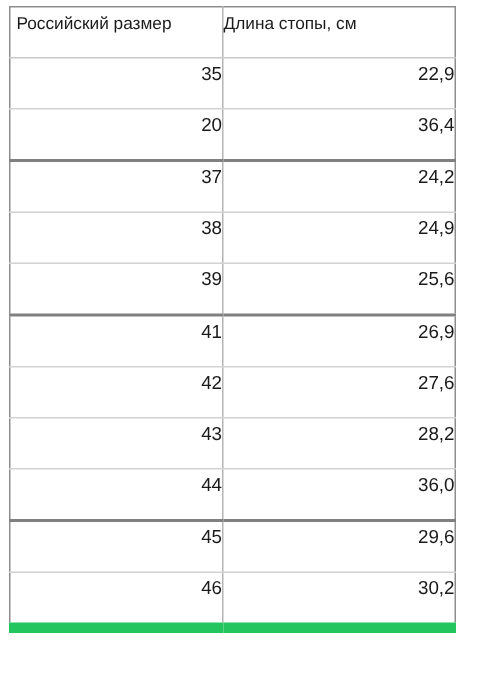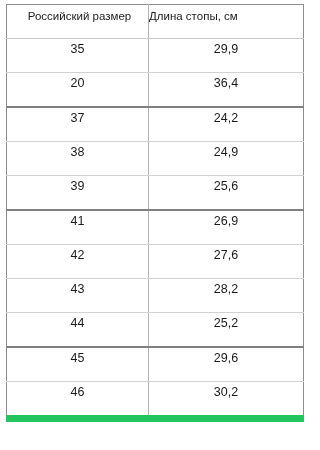--- a/index.html
+++ b/index.html
@@ -59,21 +59,21 @@
   }
 
   .hcell-ru,
   .hcell-len {
     display: block;
     font-size: 11.5px;
     line-height: 13px;
     padding-top: 5px;
   }
   .hcell-ru {
-    text-align: center;
+    text-align: left;
     padding-left: 4px;
   }
   .hcell-len {
     text-align: left;
   }
 
   
   tbody tr.data-row td {
     height: 33px;
     border-left: 1px solid #b9b9b9;
@@ -94,21 +94,21 @@
     border-top: 2px solid #808080;
   }
 
   
   tbody tr.last-row td {
     border-bottom: 7px solid #22c55e;
   }
 
   .cell-text {
     display: block;
-    text-align: center;
+    text-align: right;
     font-size: 12.5px;
     line-height: 14px;
     padding-top: 3px;
     color: #1b1b1b;
   }
 </style>
 </head>
 <body>
 
 <div id="size-table-wrap">
@@ -126,21 +126,21 @@
           <span class="hcell-len">Длина стопы, см</span>
         </th>
       </tr>
     </thead>
     <tbody id="table-body">
         <tr class="data-row">
           <td class="cell-ru">
             <span class="cell-text">35</span>
           </td>
           <td class="cell-len">
-            <span class="cell-text">29,9</span>
+            <span class="cell-text">22,9</span>
           </td>
         </tr>
         <tr class="data-row">
           <td class="cell-ru">
             <span class="cell-text">20</span>
           </td>
           <td class="cell-len">
             <span class="cell-text">36,4</span>
           </td>
         </tr>
@@ -190,21 +190,21 @@
           </td>
           <td class="cell-len">
             <span class="cell-text">28,2</span>
           </td>
         </tr>
         <tr class="data-row">
           <td class="cell-ru">
             <span class="cell-text">44</span>
           </td>
           <td class="cell-len">
-            <span class="cell-text">25,2</span>
+            <span class="cell-text">36,0</span>
           </td>
         </tr>
         <tr class="data-row group-start">
           <td class="cell-ru">
             <span class="cell-text">45</span>
           </td>
           <td class="cell-len">
             <span class="cell-text">29,6</span>
           </td>
         </tr>

